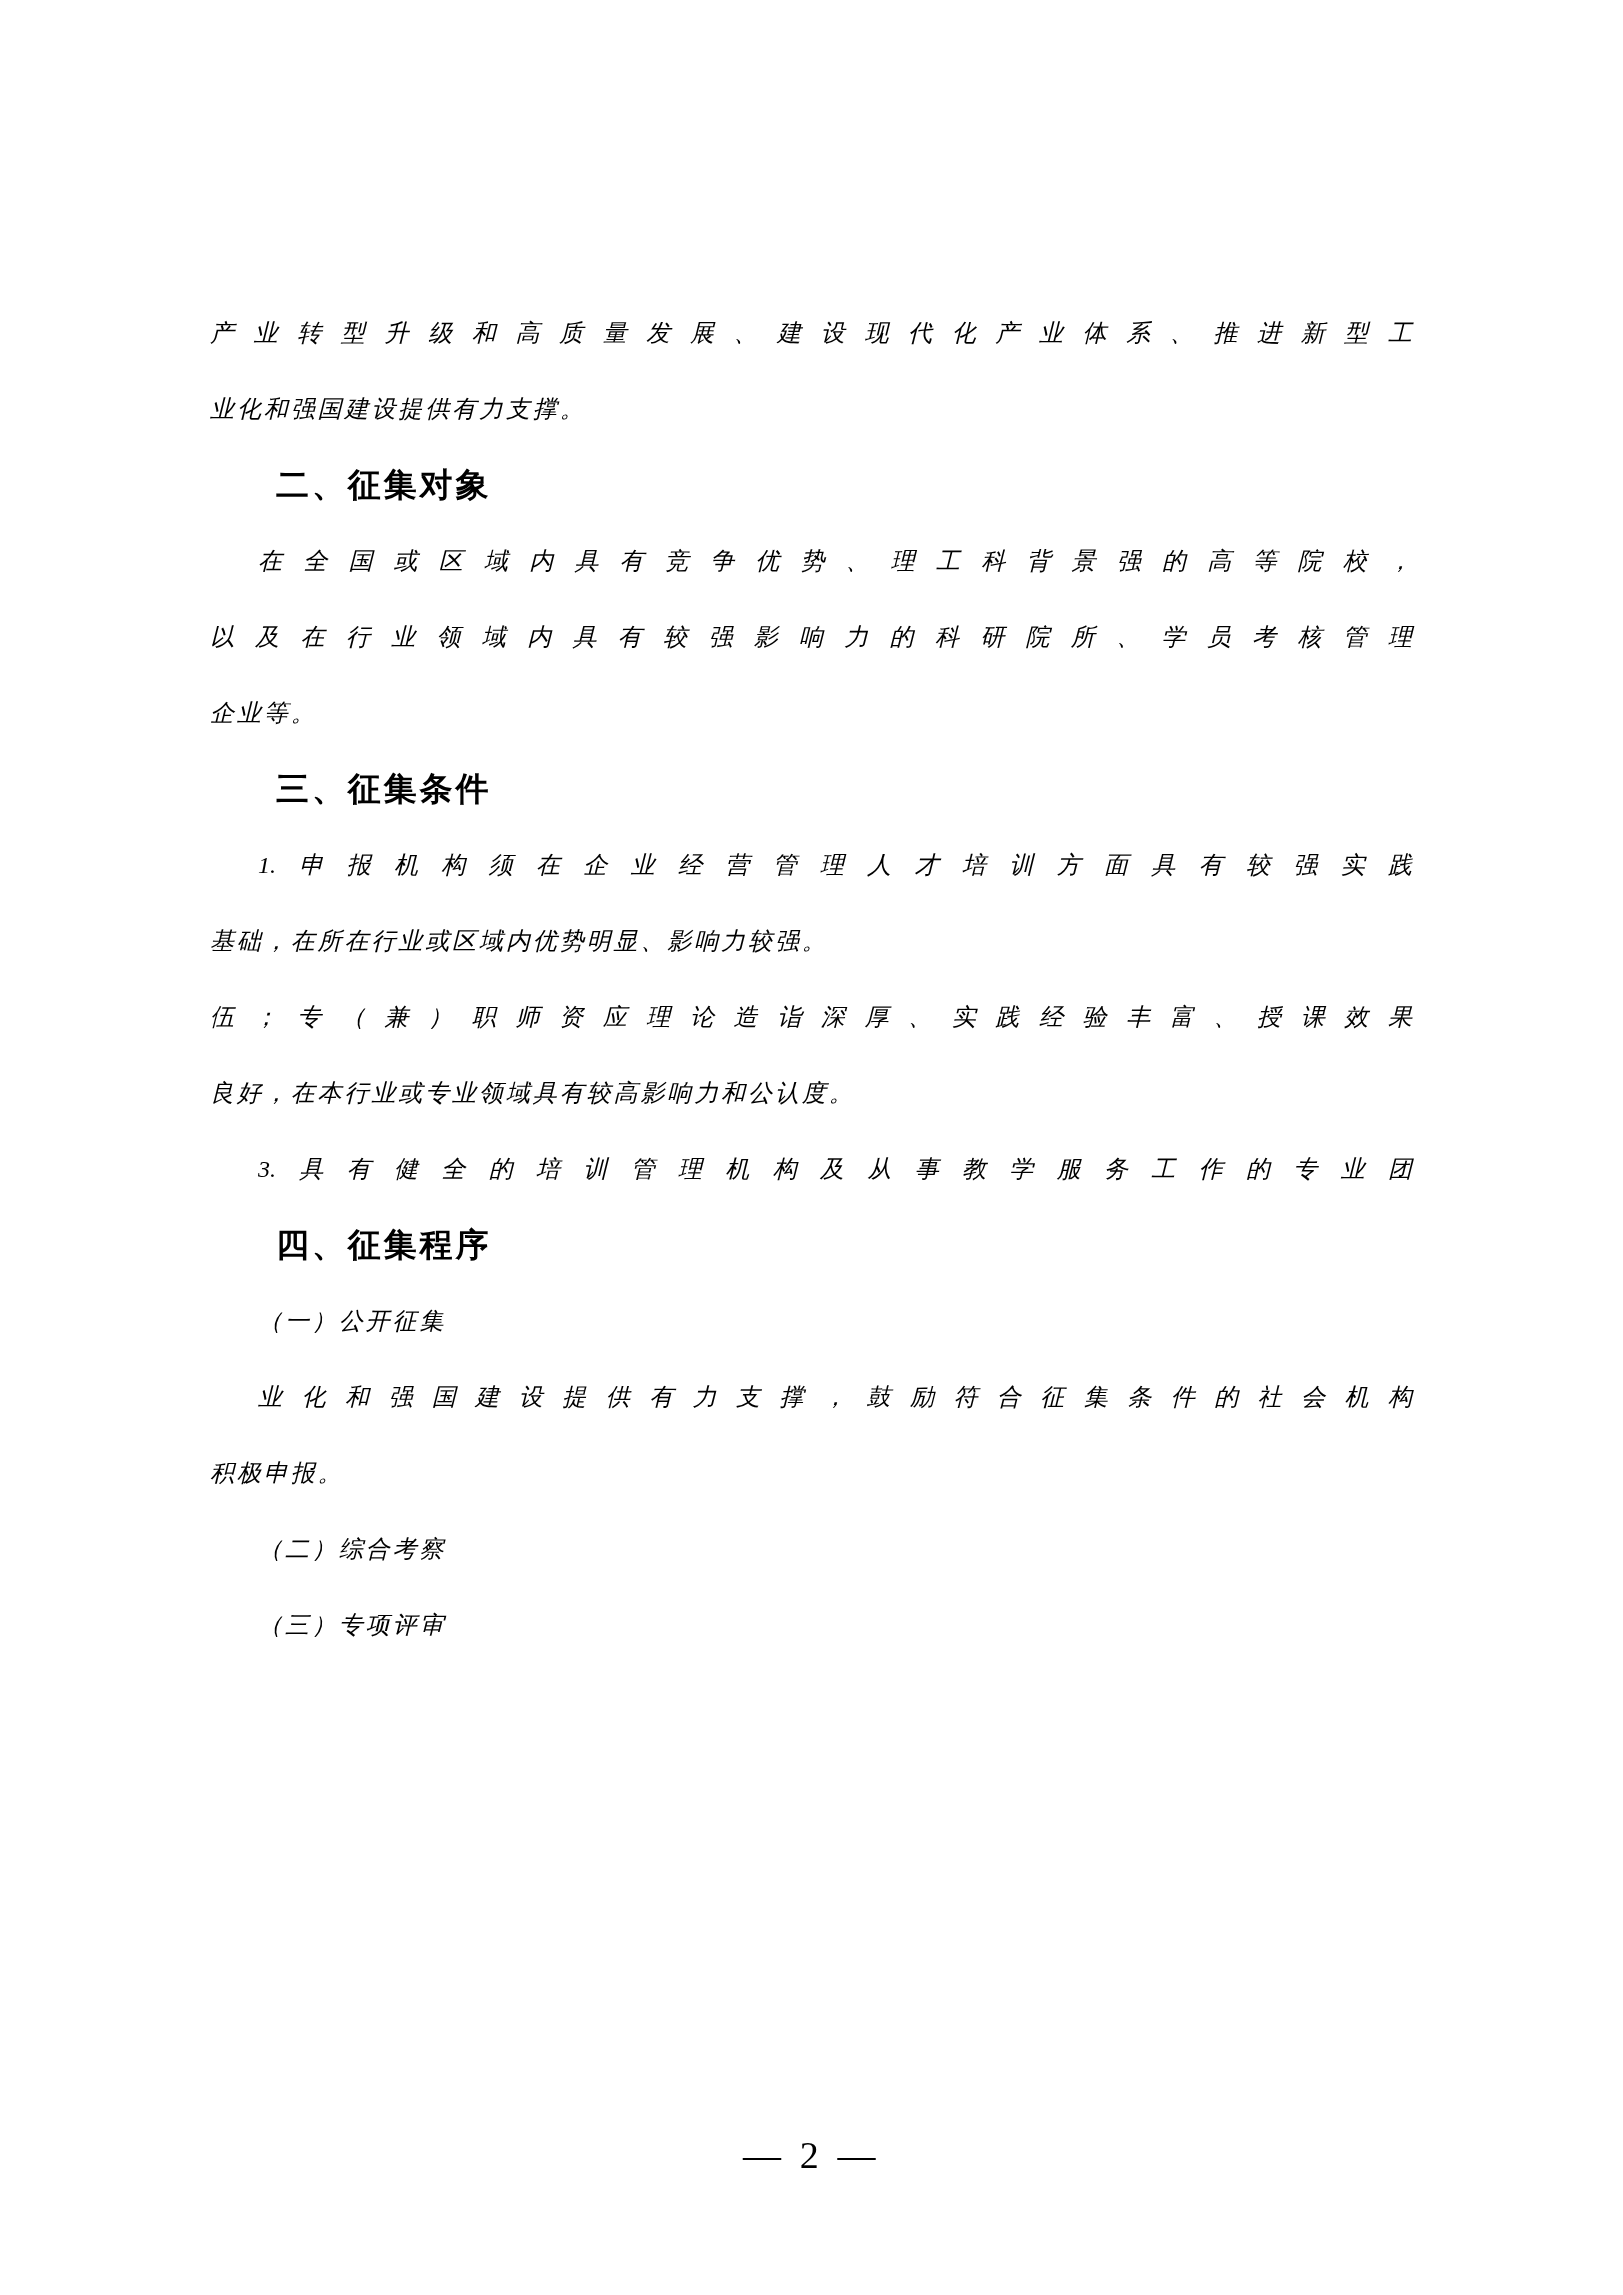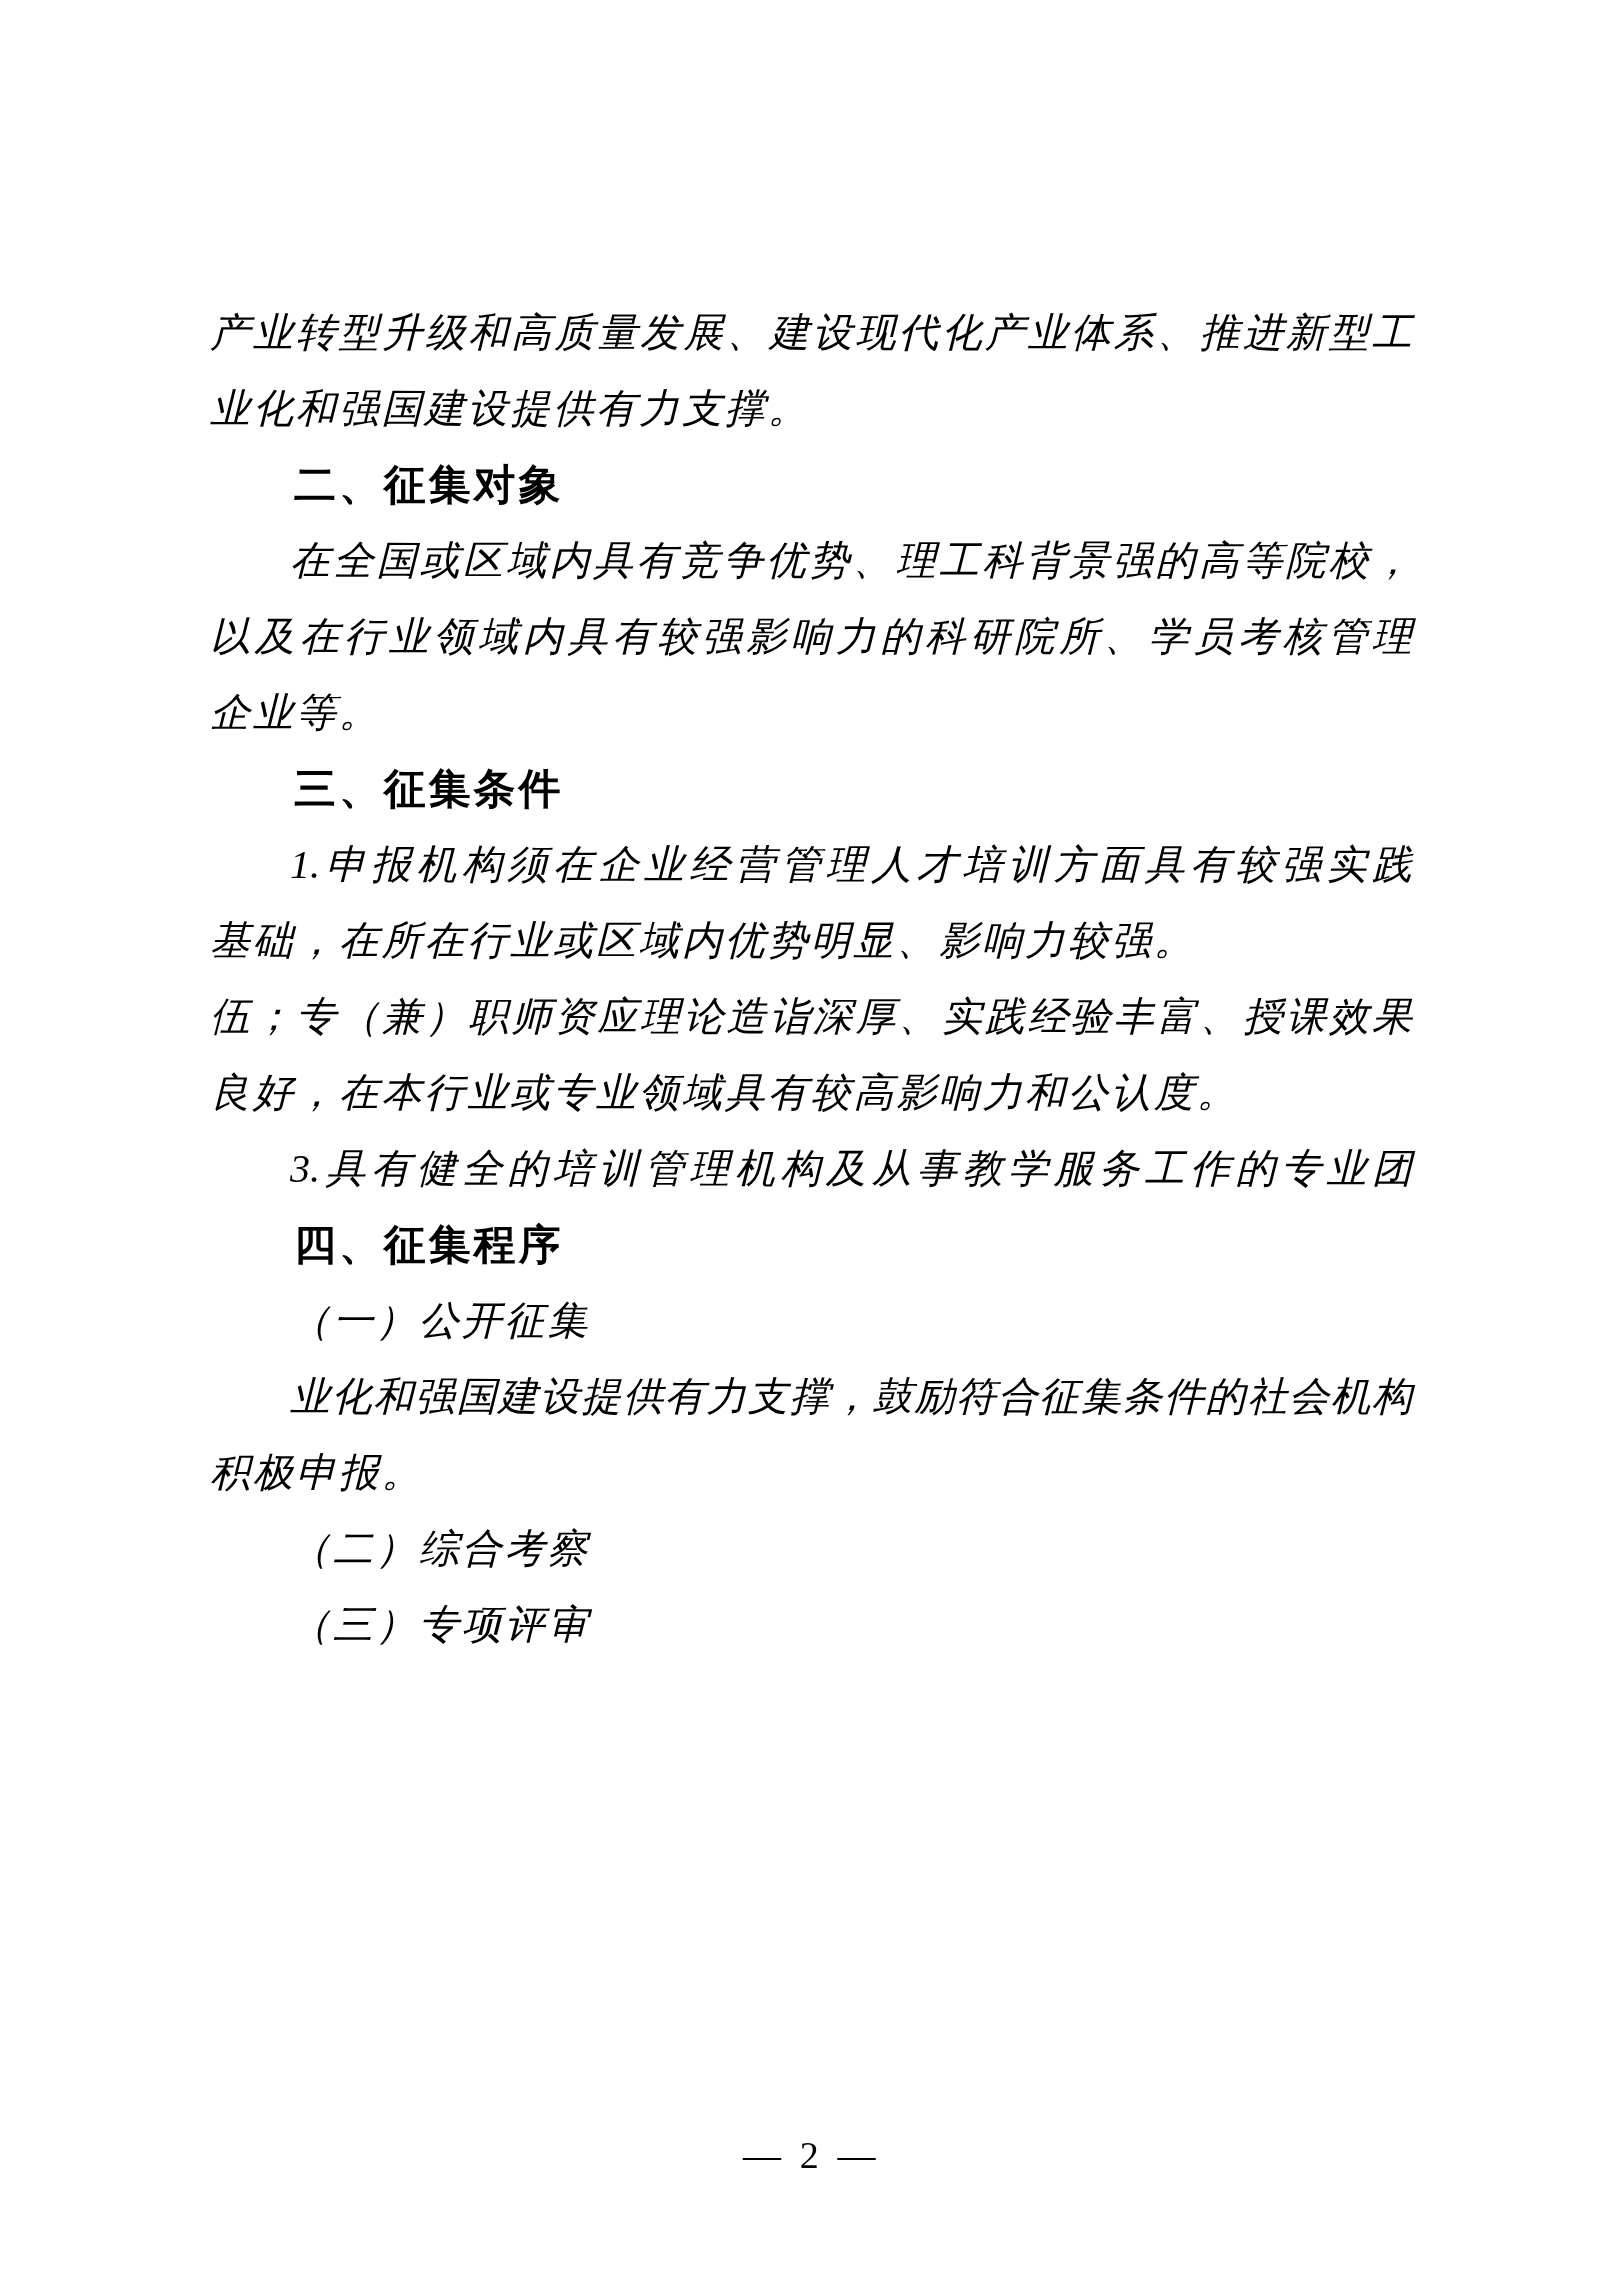--- a/index.html
+++ b/index.html
@@ -11,42 +11,42 @@
     overflow: hidden;
     font-family: "Liberation Serif", "DejaVu Serif", serif;
   }
   .content {
     position: absolute;
     left: 210px;
     top: 295px;
     width: 1202px;
   }
   .ln {
-    font-size: 40px;
+    font-size: 24px;
     line-height: 76px;
     color: #000000;
     white-space: normal;
   }
   
   .bodytxt { font-style: italic; }
   
   .full {
     text-align: justify;
     text-align-last: justify;
     text-justify: inter-character;
   }
   
   .short { letter-spacing: 2.9px; }
   .indent { text-indent: 2em; }
   
   .h1 {
     font-family: "Liberation Sans", "DejaVu Sans", sans-serif;
     font-weight: bold;
     font-style: normal;
-    font-size: 42px;
+    font-size: 33px;
     letter-spacing: 2.9px;
     text-indent: 2em;
   }
   
   .sub {
     font-style: italic;
     letter-spacing: 2.9px;
     text-indent: 2em;
   }
   .footer {

